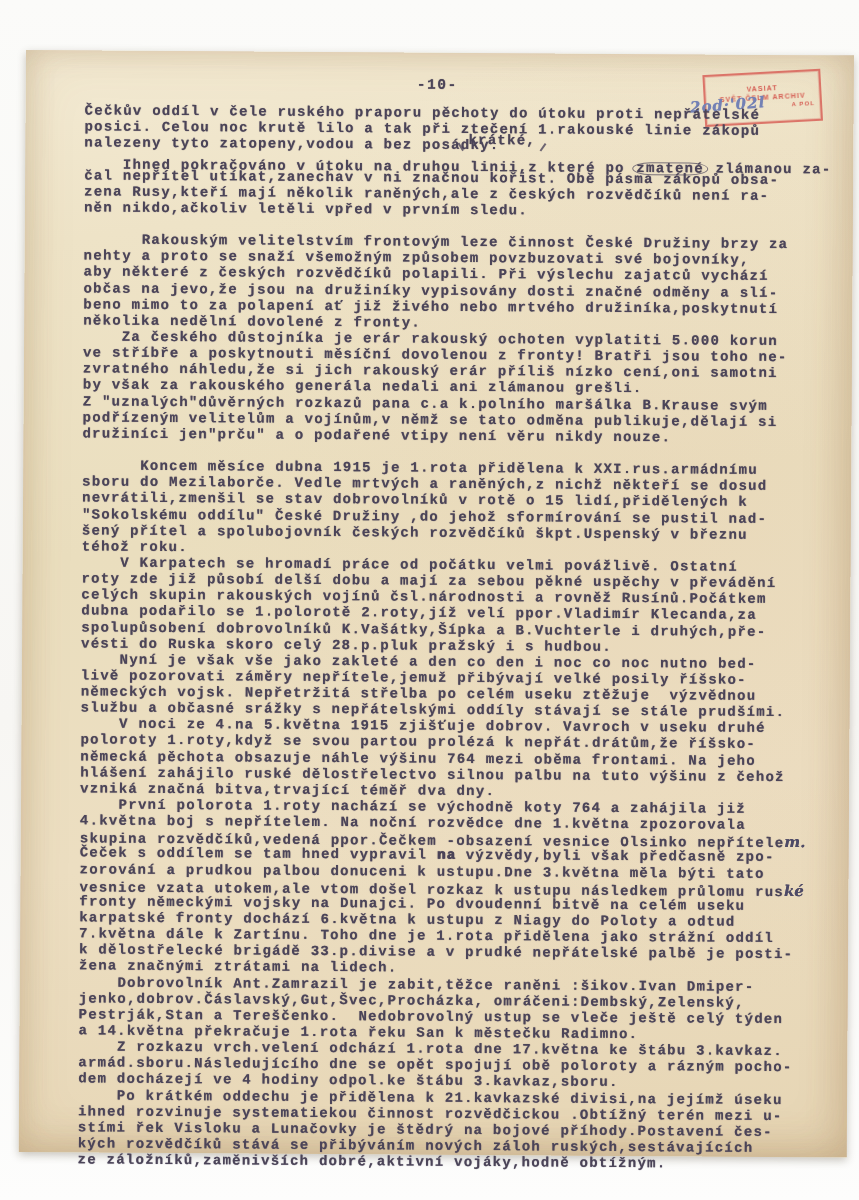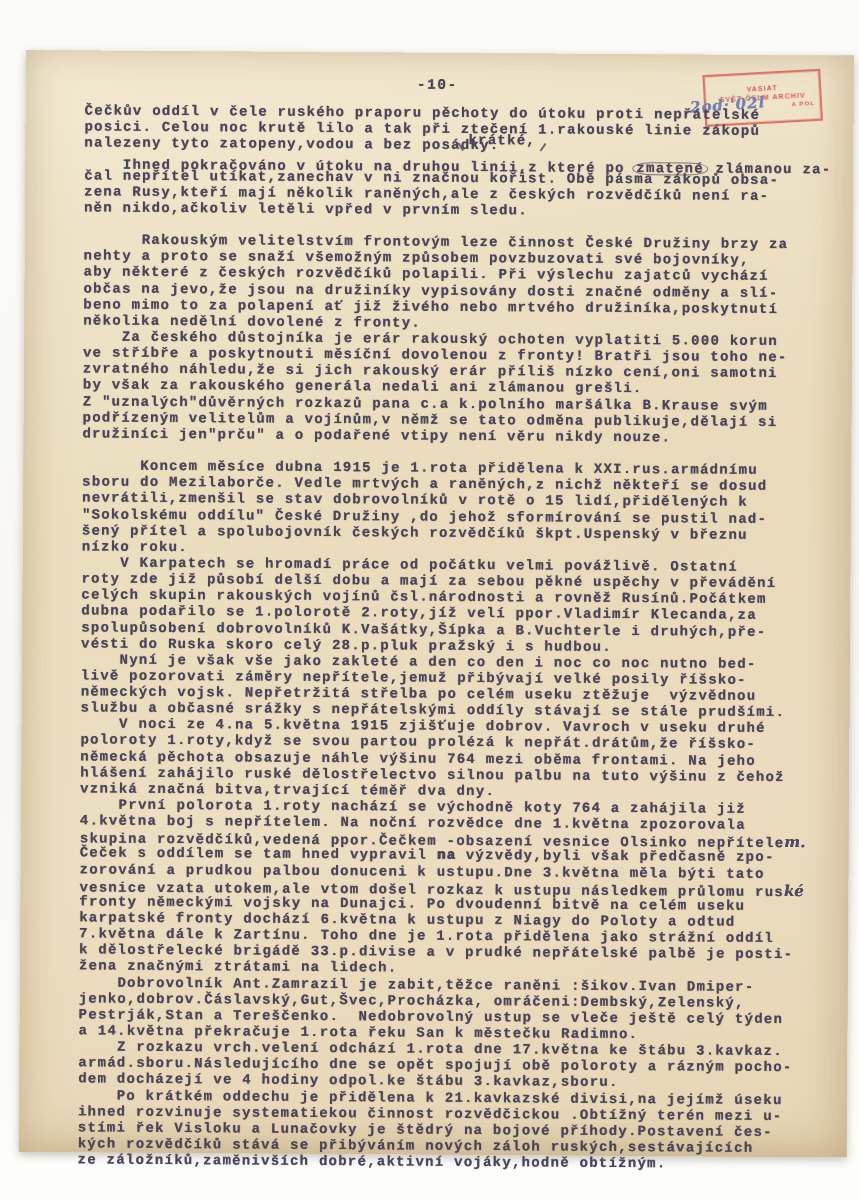--- a/index.html
+++ b/index.html
@@ -113,21 +113,21 @@
         <div class="line"><span>by však za rakouského generála nedali ani zlámanou grešli.</span></div>
         <div class="line"><span>Z "uznalých"důvěrných rozkazů pana c.a k.polního maršálka B.Krause svým</span></div>
         <div class="line"><span>podřízeným velitelům a vojínům,v němž se tato odměna publikuje,dělají si</span></div>
         <div class="line"><span>družiníci jen"prču" a o podařené vtipy není věru nikdy nouze.</span></div>
         <div class="line blank"></div>
         <div class="line"><span>      Koncem měsíce dubna 1915 je 1.rota přidělena k XXI.rus.armádnímu</span></div>
         <div class="line"><span>sboru do Mezilaborče. Vedle mrtvých a raněných,z nichž někteří se dosud</span></div>
         <div class="line"><span>nevrátili,zmenšil se stav dobrovolníků v rotě o 15 lidí,přidělených k</span></div>
         <div class="line"><span>"Sokolskému oddílu" České Družiny ,do jehož sformírování se pustil nad-</span></div>
         <div class="line"><span>šený přítel a spolubojovník českých rozvědčíků škpt.Uspenský v březnu</span></div>
-        <div class="line"><span>nízko roku.</span></div>
+        <div class="line"><span>téhož roku.</span></div>
         <div class="line"><span>    V Karpatech se hromadí práce od počátku velmi povážlivě. Ostatní</span></div>
         <div class="line"><span>roty zde již působí delší dobu a mají za sebou pěkné uspěchy v převádění</span></div>
         <div class="line"><span>celých skupin rakouských vojínů čsl.národnosti a rovněž Rusínů.Počátkem</span></div>
         <div class="line"><span>dubna podařilo se 1.polorotě 2.roty,jíž velí ppor.Vladimír Klecanda,za</span></div>
         <div class="line"><span>spolupůsobení dobrovolníků K.Vašátky,Šípka a B.Vuchterle i druhých,pře-</span></div>
         <div class="line"><span>vésti do Ruska skoro celý 28.p.pluk pražský i s hudbou.</span></div>
         <div class="line"><span>    Nyní je však vše jako zakleté a den co den i noc co noc nutno bed-</span></div>
         <div class="line"><span>livě pozorovati záměry nepřítele,jemuž přibývají velké posily říšsko-</span></div>
         <div class="line"><span>německých vojsk. Nepřetržitá střelba po celém useku ztěžuje  výzvědnou</span></div>
         <div class="line"><span>službu a občasné srážky s nepřátelskými oddíly stávají se stále prudšími.</span></div>

